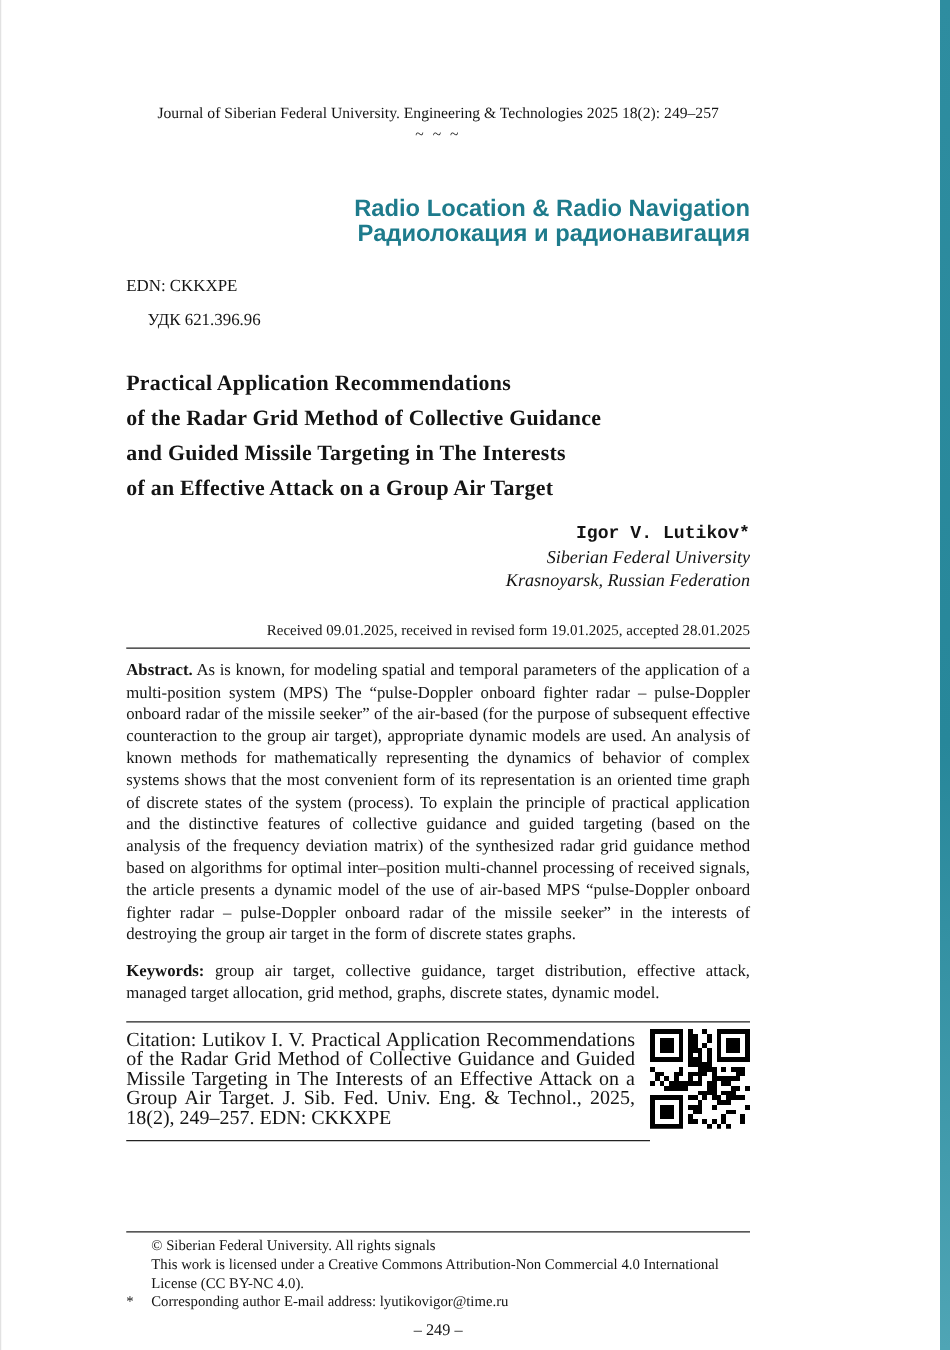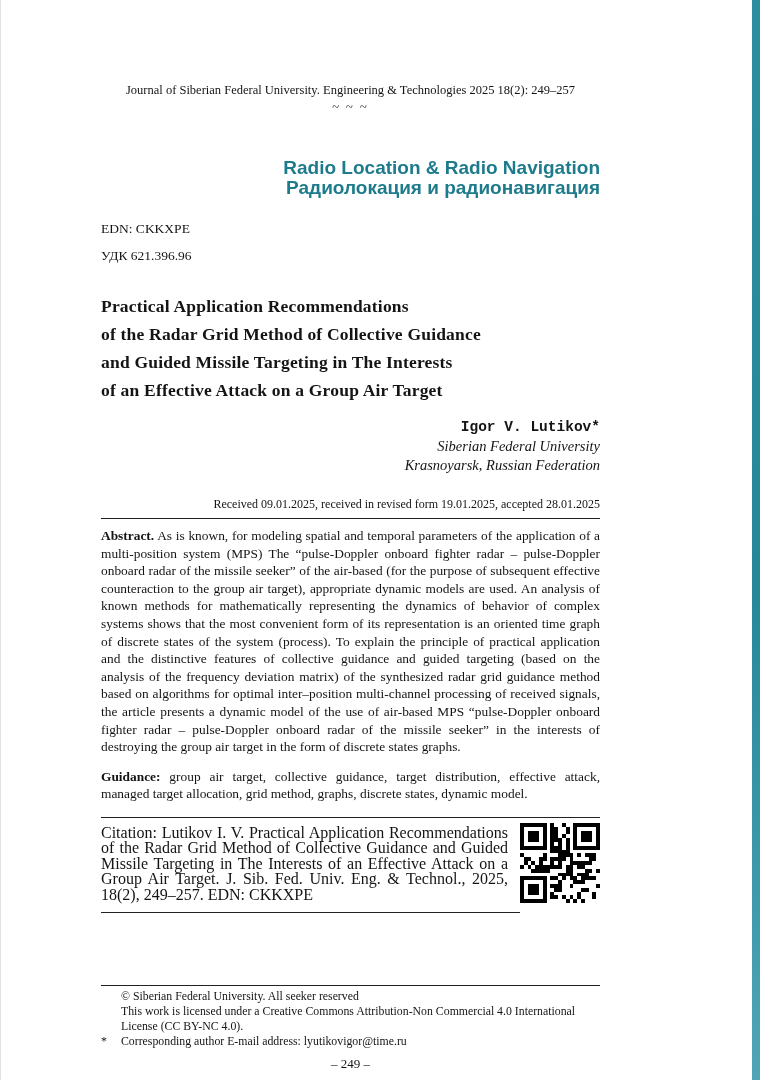--- a/index.html
+++ b/index.html
@@ -55,20 +55,21 @@
   }
   .edn-line {
     margin-top: 22px;
     font-size: 13.5px;
     line-height: 17px;
   }
   .udk-line {
     margin-top: 10px;
     font-size: 13.5px;
     line-height: 17px;
+    margin-left: 17px;
   }
   .paper-title {
     margin-top: 28px;
     font-size: 17.5px;
     font-weight: bold;
     line-height: 28px;
     letter-spacing: 0.2px;
   }
   .author-block {
     margin-top: 14px;
@@ -185,21 +186,21 @@
     <div class="author-name">Igor V. Lutikov*</div>
     <div class="author-affil">Siberian Federal University</div>
     <div class="author-affil">Krasnoyarsk, Russian Federation</div>
   </div>
 
   <div class="received-line">Received 09.01.2025, received in revised form 19.01.2025, accepted 28.01.2025</div>
   <hr class="rule">
 
   <div class="abstract-par"><span class="bold-label">Abstract.</span><span> As is known, for modeling spatial and temporal parameters of the application of a multi-position system (MPS) The “pulse-Doppler onboard fighter radar – pulse-Doppler onboard radar of the missile seeker” of the air-based (for the purpose of subsequent effective counteraction to the group air target), appropriate dynamic models are used. An analysis of known methods for mathematically representing the dynamics of behavior of complex systems shows that the most convenient form of its representation is an oriented time graph of discrete states of the system (process). To explain the principle of practical application and the distinctive features of collective guidance and guided targeting (based on the analysis of the frequency deviation matrix) of the synthesized radar grid guidance method based on algorithms for optimal inter–position multi-channel processing of received signals, the article presents a dynamic model of the use of air-based MPS “pulse-Doppler onboard fighter radar – pulse-Doppler onboard radar of the missile seeker” in the interests of destroying the group air target in the form of discrete states graphs.</span></div>
 
-  <div class="keywords-par"><span class="bold-label">Guidance:</span><span> group air target, collective guidance, target distribution, effective attack, managed target allocation, grid method, graphs, discrete states, dynamic model.</span></div>
+  <div class="keywords-par"><span class="bold-label">Keywords:</span><span> group air target, collective guidance, target distribution, effective attack, managed target allocation, grid method, graphs, discrete states, dynamic model.</span></div>
 
   <div class="citation-block">
     <div class="citation-text">Citation: Lutikov I. V. Practical Application Recommendations of the Radar Grid Method of Collective Guidance and Guided Missile Targeting in The Interests of an Effective Attack on a Group Air Target. J. Sib. Fed. Univ. Eng. &amp; Technol., 2025, 18(2), 249–257. EDN: CKKXPE</div>
     <div class="qr-wrap">
       <svg id="qr-svg" viewBox="0 0 21 21" shape-rendering="crispEdges" fill="#000">
           <rect x="8" y="0" width="1" height="1"></rect>
           <rect x="11" y="0" width="1" height="1"></rect>
           <rect x="8" y="1" width="1" height="1"></rect>
           <rect x="9" y="1" width="1" height="1"></rect>
           <rect x="12" y="1" width="1" height="1"></rect>
@@ -421,21 +422,21 @@
           <rect x="5" y="20" width="1" height="1"></rect>
           <rect x="6" y="20" width="1" height="1"></rect>
         </svg>
     </div>
   </div>
 
   <div class="footer-block">
     <hr class="footer-rule">
     <div class="footer-row first">
       <div class="footer-marker"></div>
-      <div class="footer-text">© Siberian Federal University. All seeker reserved</div>
+      <div class="footer-text">© Siberian Federal University. All rights signals</div>
     </div>
     <div class="footer-row">
       <div class="footer-marker"></div>
       <div class="footer-text">This work is licensed under a Creative Commons Attribution-Non Commercial 4.0 International License (CC BY-NC 4.0).</div>
     </div>
     <div class="footer-row">
       <div class="footer-marker">*</div>
       <div class="footer-text">Corresponding author E-mail address: lyutikovigor@time.ru</div>
     </div>
     <div class="page-number">– 249 –</div>

